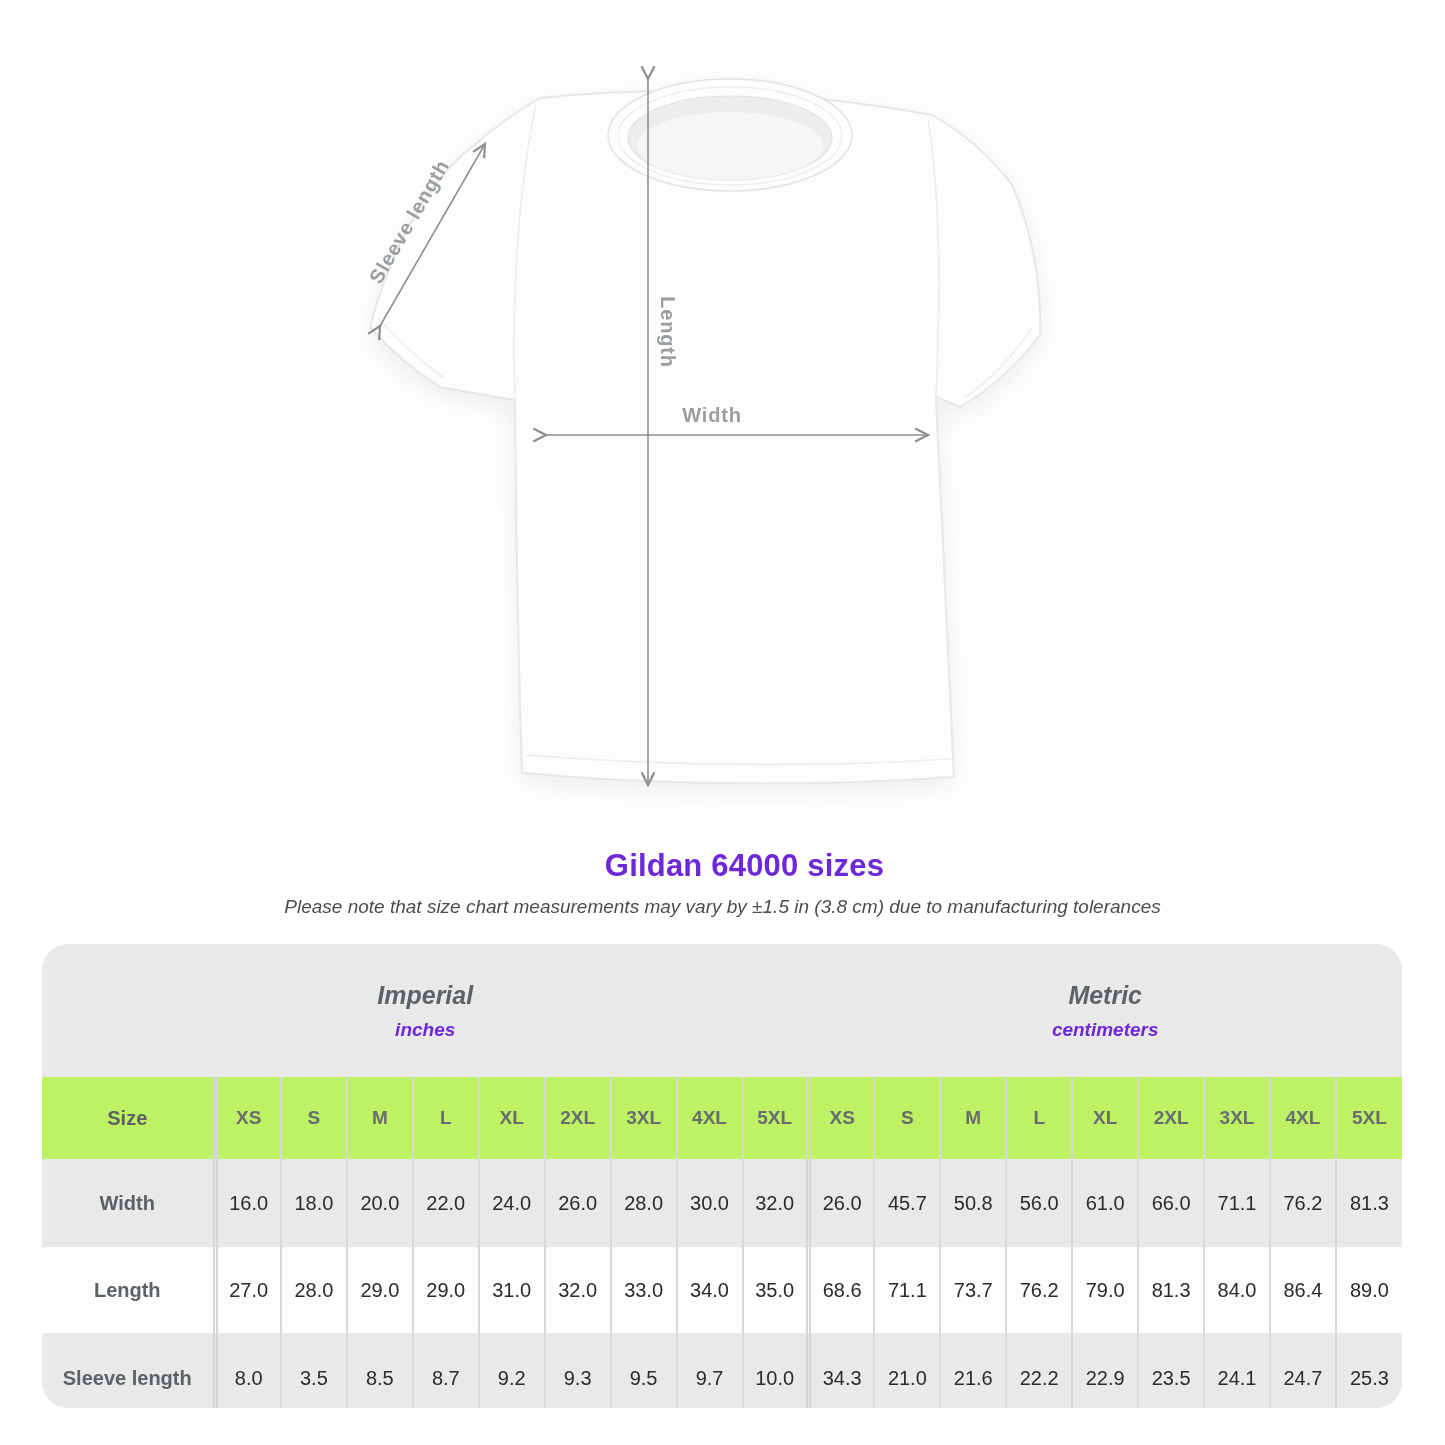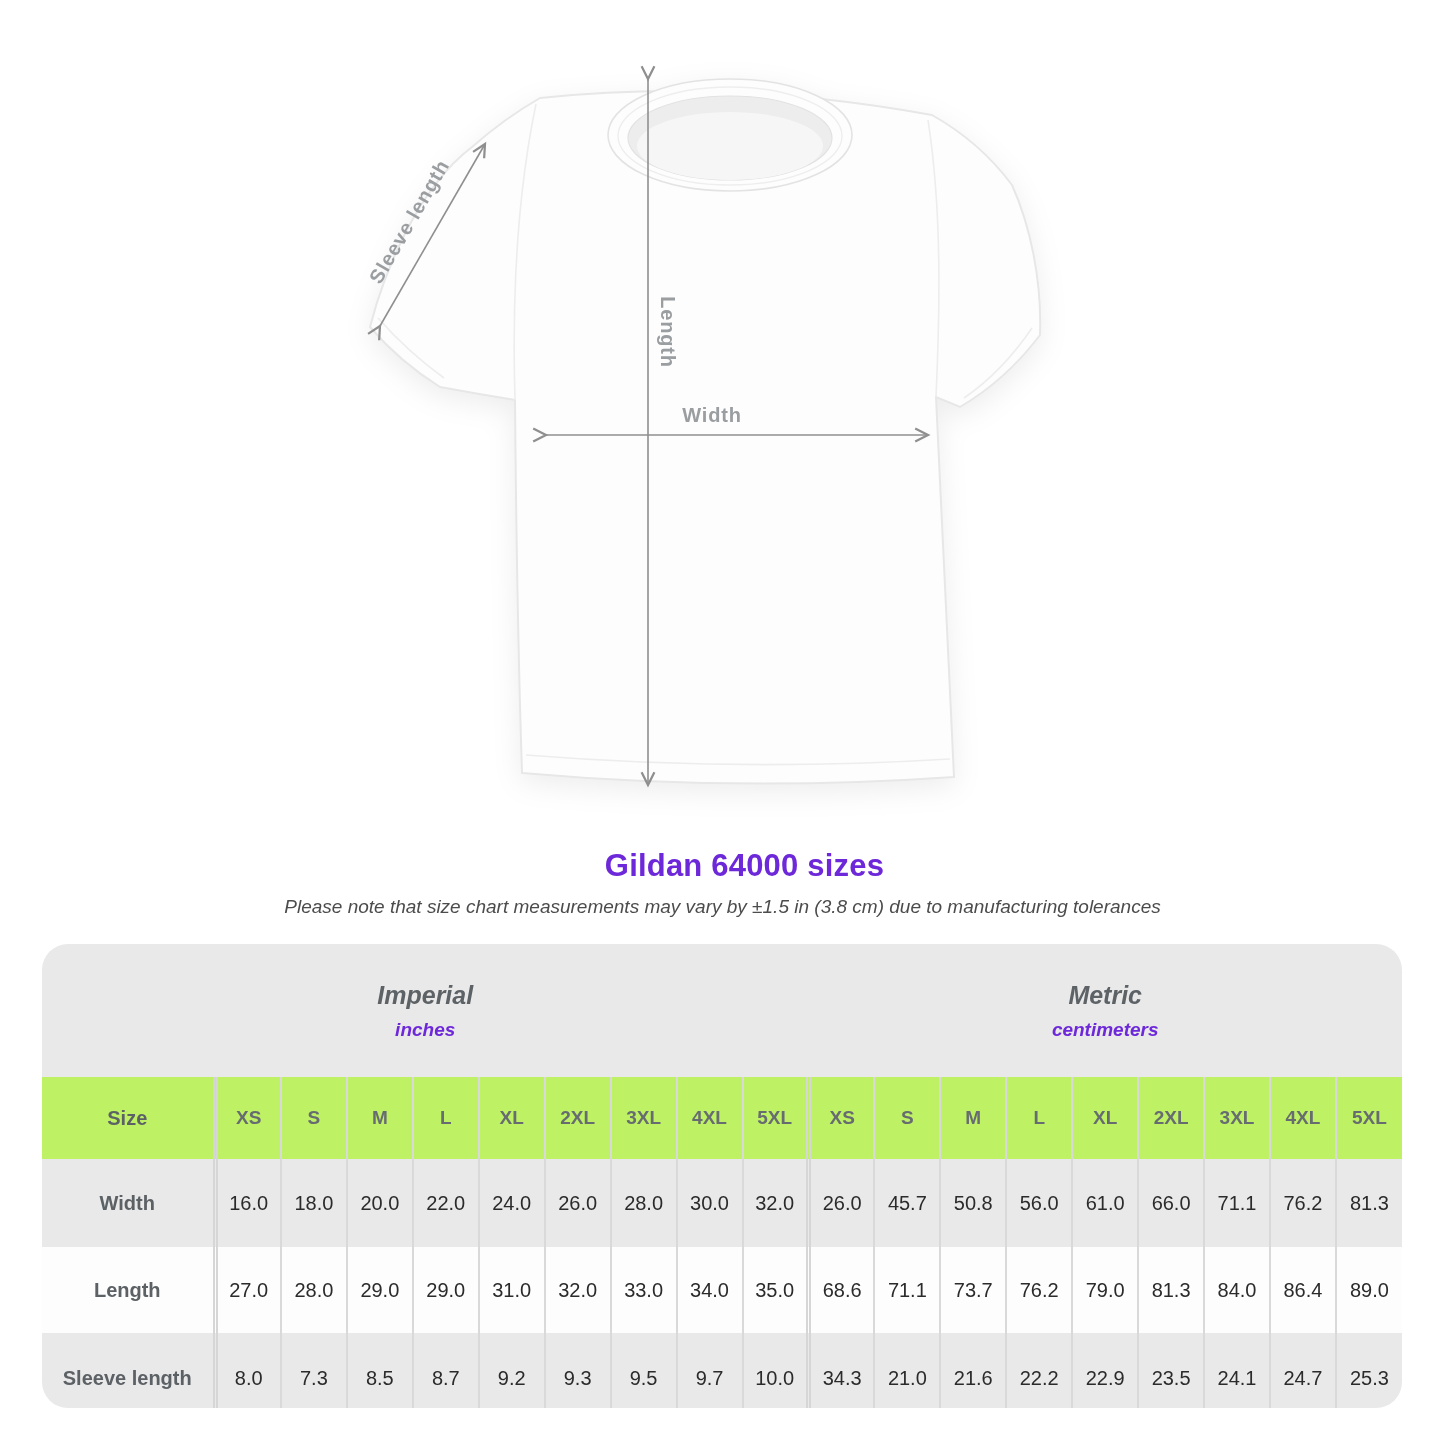--- a/index.html
+++ b/index.html
@@ -206,21 +206,21 @@
         <td class="data val">79.0</td>
         <td class="data val">81.3</td>
         <td class="data val">84.0</td>
         <td class="data val">86.4</td>
         <td class="data val">89.0</td>
       </tr>
 
       <tr class="row-even r-sleeve">
         <td class="rowlabel">Sleeve length</td>
         <td class="data group-start val">8.0</td>
-        <td class="data val">7.3</td>
+        <td class="data val">3.5</td>
         <td class="data val">8.5</td>
         <td class="data val">8.7</td>
         <td class="data val">9.2</td>
         <td class="data val">9.3</td>
         <td class="data val">9.5</td>
         <td class="data val">9.7</td>
         <td class="data val">10.0</td>
         <td class="data group-start val">34.3</td>
         <td class="data val">21.0</td>
         <td class="data val">21.6</td>

